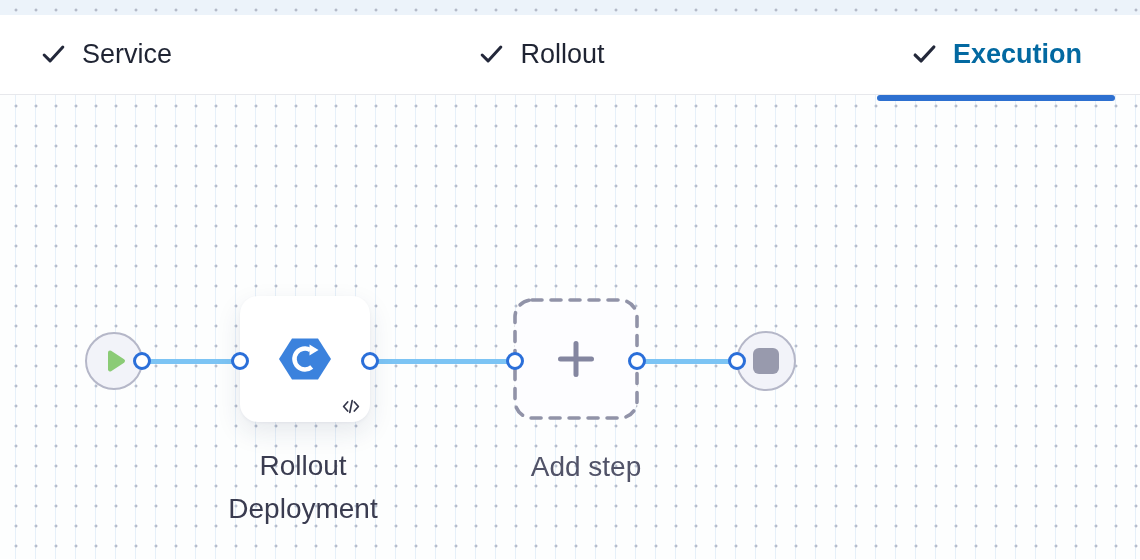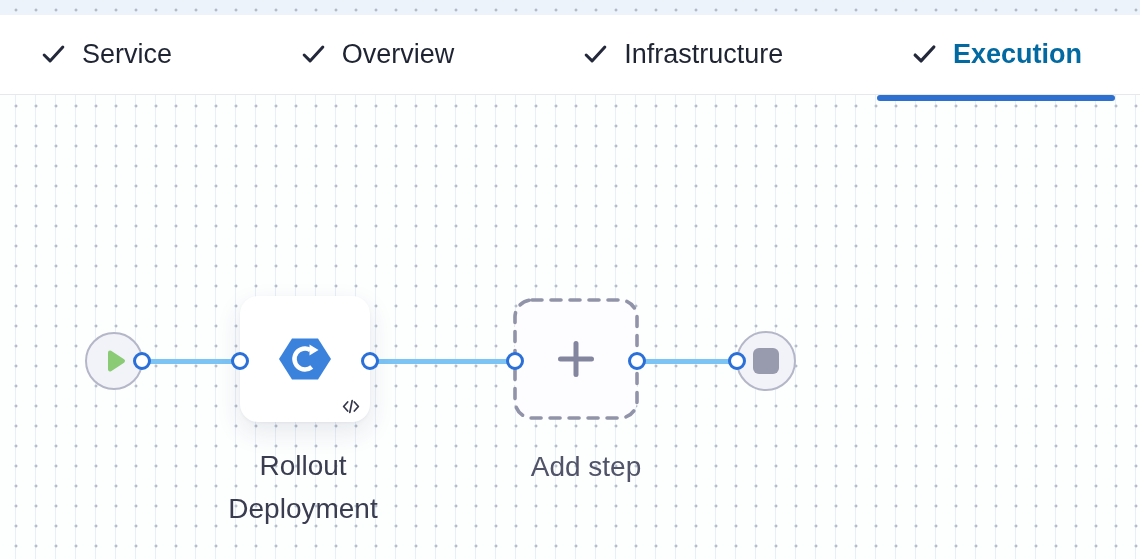--- a/index.html
+++ b/index.html
@@ -99,29 +99,23 @@
     <svg class="check-icon" viewBox="0 0 26 26" fill="none">
       <path d="M4 13.5 L9.7 19.2 L22 5.8" stroke="#23283a" stroke-width="2.9" stroke-linecap="round" stroke-linejoin="round"></path>
     </svg>
     <span>Service</span>
   </div>
 
   <div class="tab">
     <svg class="check-icon" viewBox="0 0 26 26" fill="none">
       <path d="M4 13.5 L9.7 19.2 L22 5.8" stroke="#23283a" stroke-width="2.9" stroke-linecap="round" stroke-linejoin="round"></path>
     </svg>
-    <span>Overview</span>
+    <span>Rollout</span>
   </div>
 
-  <div class="tab">
-    <svg class="check-icon" viewBox="0 0 26 26" fill="none">
-      <path d="M4 13.5 L9.7 19.2 L22 5.8" stroke="#23283a" stroke-width="2.9" stroke-linecap="round" stroke-linejoin="round"></path>
-    </svg>
-    <span>Infrastructure</span>
-  </div>
 
   <div class="tab active">
     <svg class="check-icon" viewBox="0 0 26 26" fill="none">
       <path d="M4 13.5 L9.7 19.2 L22 5.8" stroke="#23283a" stroke-width="3.1" stroke-linecap="round" stroke-linejoin="round"></path>
     </svg>
     <span>Execution</span>
     <span class="tab-underline"></span>
   </div>
 
 </div>

